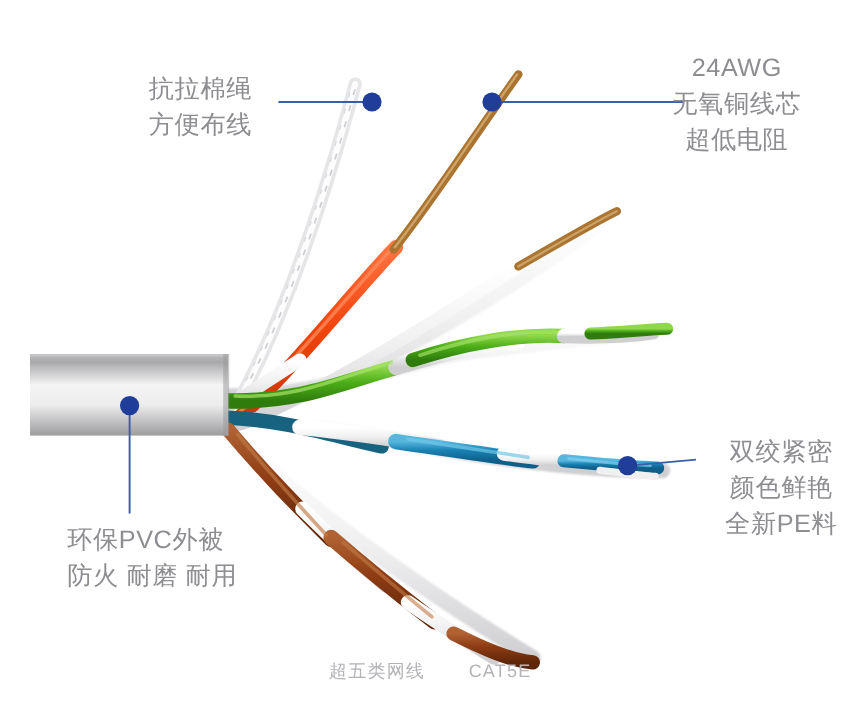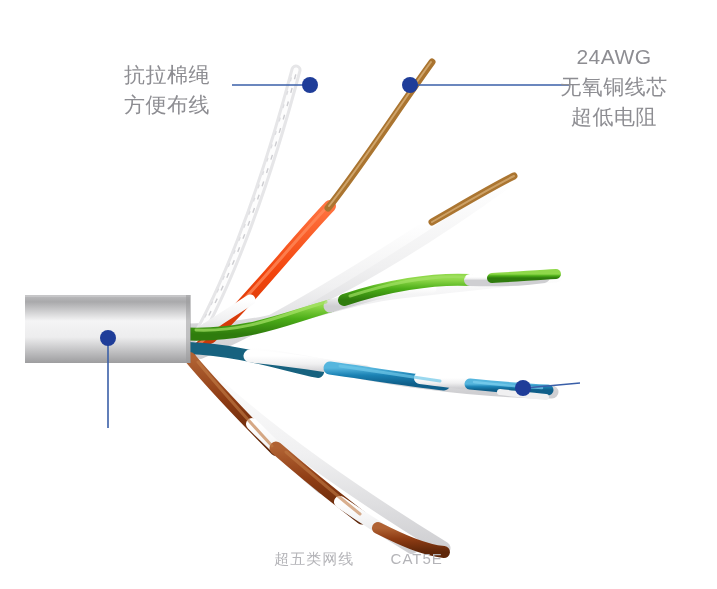--- a/index.html
+++ b/index.html
@@ -204,21 +204,26 @@
     </g>
   </svg>
 
   <div class="callout callout-left" id="callout-ripcord">抗拉棉绳
 方便布线</div>
 
   <div class="callout callout-center" id="callout-conductor">24AWG
 无氧铜线芯
 超低电阻</div>
 
-
+  <div class="callout callout-center" id="callout-pairs">双绞紧密
+颜色鲜艳
+全新PE料</div>
+
+  <div class="callout callout-left" id="callout-jacket">环保PVC外被
+防火 耐磨 耐用</div>
 
   <div id="caption">
     <span>超五类网线</span>
     <span class="cap-sep"></span>
     <span>CAT5E</span>
   </div>
 
 </div>
 
 </body></html>

